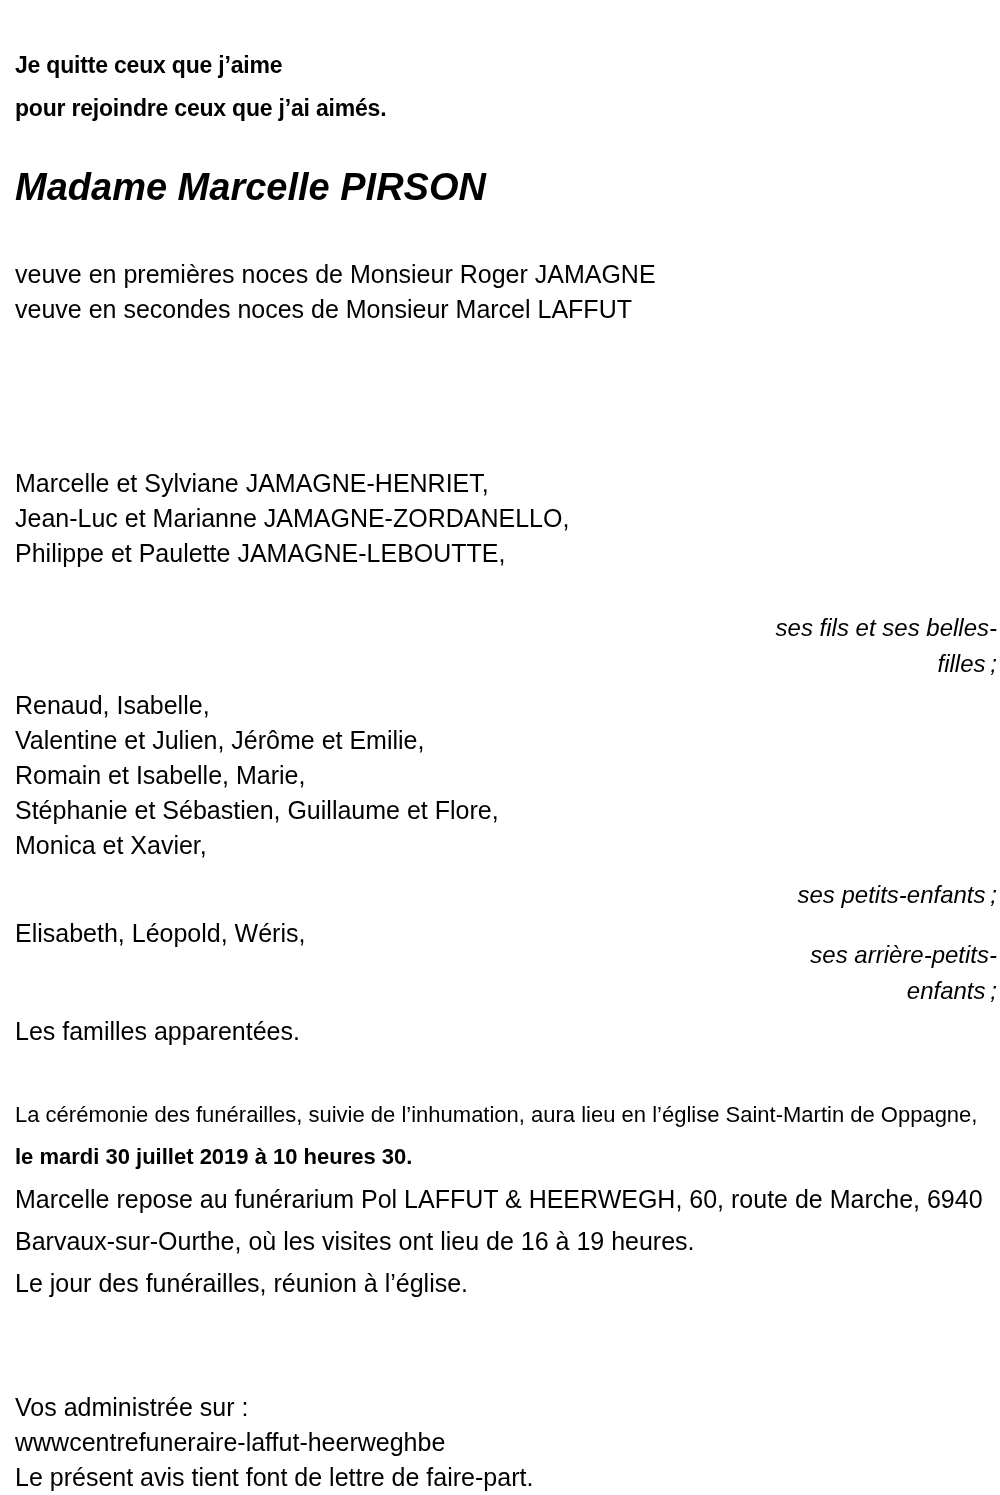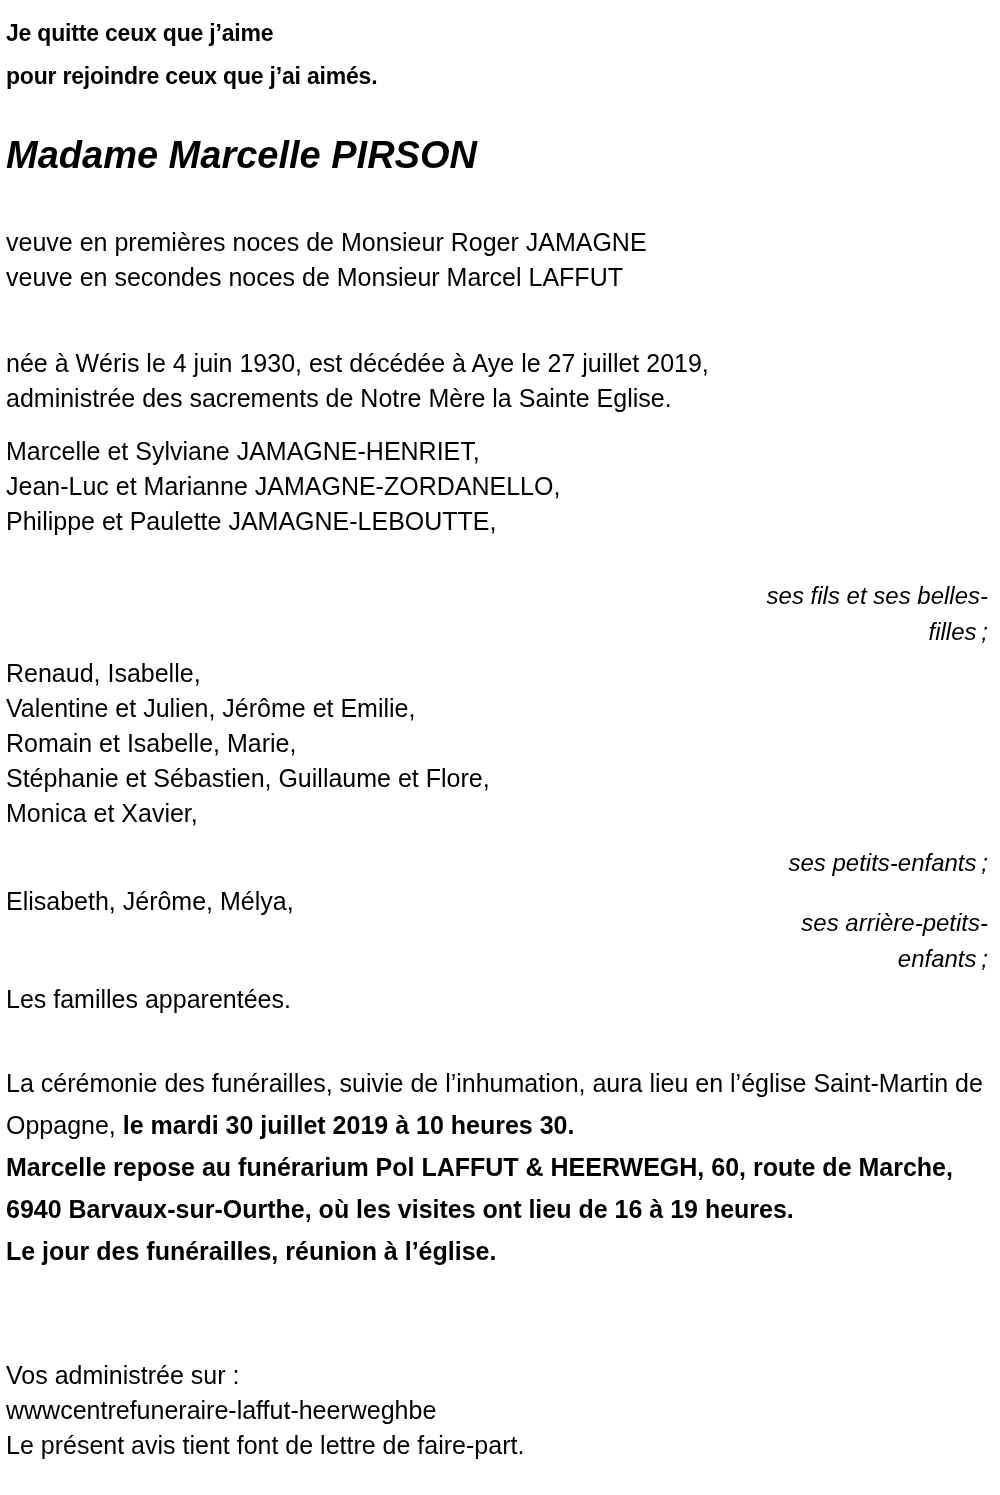--- a/index.html
+++ b/index.html
@@ -57,29 +57,29 @@
   .rel {
     font-style: italic;
     font-size: 24px;
     line-height: 36px;
     text-align: right;
     width: 982px;
     padding-right: 0px;
     box-sizing: border-box;
   }
 
-  .blk { position: absolute; left: 6px; width: 982px; }
+  .blk { position: absolute; left: 15px; width: 982px; margin-top: 32px; }
 
   .bold-para {
     font-size: 25px;
     line-height: 42px;
-    font-weight: bold;
+    font-weight: normal;
   }
   .mixed-para {
-    font-size: 25px;
+    font-size: 22px;
     line-height: 42px;
     font-weight: normal;
   }
 </style>
 </head>
 <body>
 
 <div class="page">
 
   <div class="blk" style="top:12px;">
@@ -89,24 +89,20 @@
 
   <div class="blk" style="top:132px;font-style:italic;">
     <div class="name-heading">Madame Marcelle PIRSON</div>
   </div>
 
   <div class="blk" style="top:225px;">
     <div class="line">veuve en premières noces de Monsieur Roger JAMAGNE</div>
     <div class="line">veuve en secondes noces de Monsieur Marcel LAFFUT</div>
   </div>
 
-  <div class="blk" style="top:346px;">
-    <div class="line">née à Wéris le 4 juin 1930, est décédée à Aye le 27 juillet 2019,</div>
-    <div class="line">administrée des sacrements de Notre Mère la Sainte Eglise.</div>
-  </div>
 
   <div class="blk" style="top:434px;">
     <div class="line">Marcelle et Sylviane JAMAGNE-HENRIET,</div>
     <div class="line">Jean-Luc et Marianne JAMAGNE-ZORDANELLO,</div>
     <div class="line">Philippe et Paulette JAMAGNE-LEBOUTTE,</div>
   </div>
 
   <div class="blk" style="top:578px;">
     <div class="rel">ses fils et ses belles-</div>
     <div class="rel">filles ;</div>
@@ -118,21 +114,21 @@
     <div class="line">Romain et Isabelle, Marie,</div>
     <div class="line">Stéphanie et Sébastien, Guillaume et Flore,</div>
     <div class="line">Monica et Xavier,</div>
   </div>
 
   <div class="blk" style="top:845px;">
     <div class="rel">ses petits-enfants ;</div>
   </div>
 
   <div class="blk" style="top:884px;">
-    <div class="line">Elisabeth, Jérôme, Mélya,</div>
+    <div class="line">Elisabeth, Léopold, Wéris,</div>
   </div>
 
   <div class="blk" style="top:905px;">
     <div class="rel">ses arrière-petits-</div>
     <div class="rel">enfants ;</div>
   </div>
 
   <div class="blk" style="top:982px;">
     <div class="line">Les familles apparentées.</div>
   </div>

